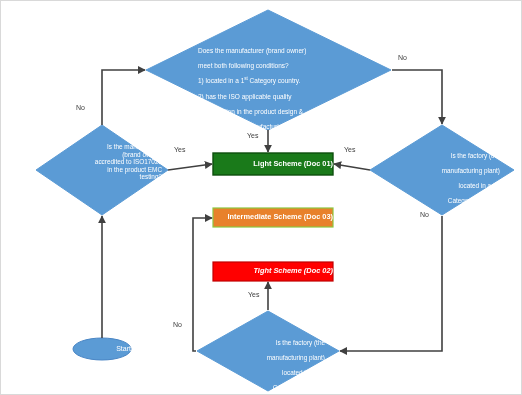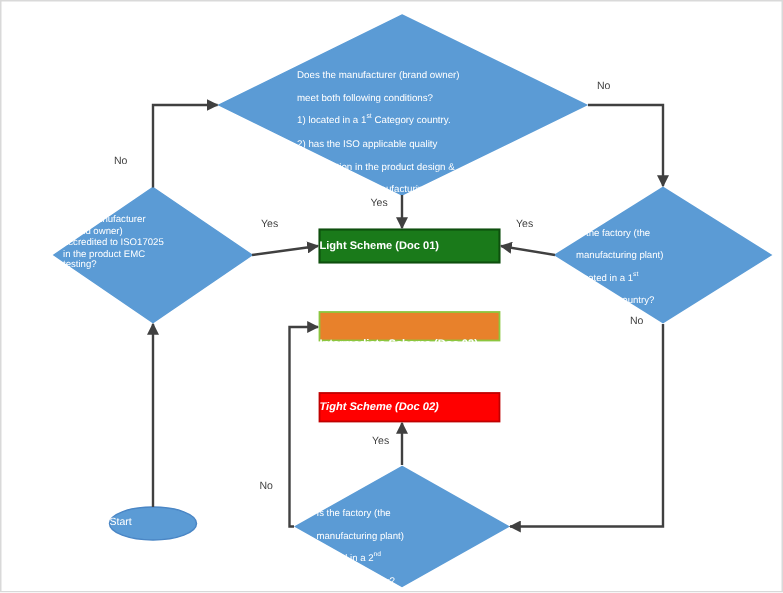--- a/index.html
+++ b/index.html
@@ -22,21 +22,21 @@
   #svg-layer {
     position: absolute;
     left: 0;
     top: 0;
     width: 522px;
     height: 395px;
   }
   .node-text {
     position: absolute;
     color: #ffffff;
-    text-align: left;
+    text-align: right;
     line-height: 1.18;
     white-space: pre-line;
     pointer-events: none;
     font-family: "Liberation Sans", sans-serif;
   }
   .diamond-text {
     font-size: 6.4px;
   }
   .diamond-text.big {
     font-size: 6.5px;
@@ -133,21 +133,21 @@
 
   <div class="node-text diamond-text" style="left:210px; top:330px; width:114px;">
     <div>Is the factory (the</div>
     <div>manufacturing plant)</div>
     <div><span>located in a 2</span><sup>nd</sup></div>
     <div>Category  country?</div>
   </div>
 
   <div class="node-text box-text" style="left:212px; top:159px; width:120px;">Light Scheme (Doc 01)</div>
 
-  <div class="node-text box-text" style="left:212px; top:212px; width:120px;margin-top:12px;">Intermediate Scheme (Doc 03)</div>
+  <div class="node-text box-text" style="left:212px; top:212px; width:120px;">Intermediate Scheme (Doc 03)</div>
 
   <div class="node-text box-text" style="left:212px; top:266px; width:120px;font-style:italic;">Tight Scheme (Doc 02)</div>
 
   <div class="node-text oval-text" style="left:72px; top:344px; width:58px;">Start</div>
 
   <div class="edge-label" style="left:75px; top:103px;">No</div>
 
   <div class="edge-label" style="left:173px; top:145px;">Yes</div>
 
   <div class="edge-label" style="left:397px; top:53px;">No</div>

